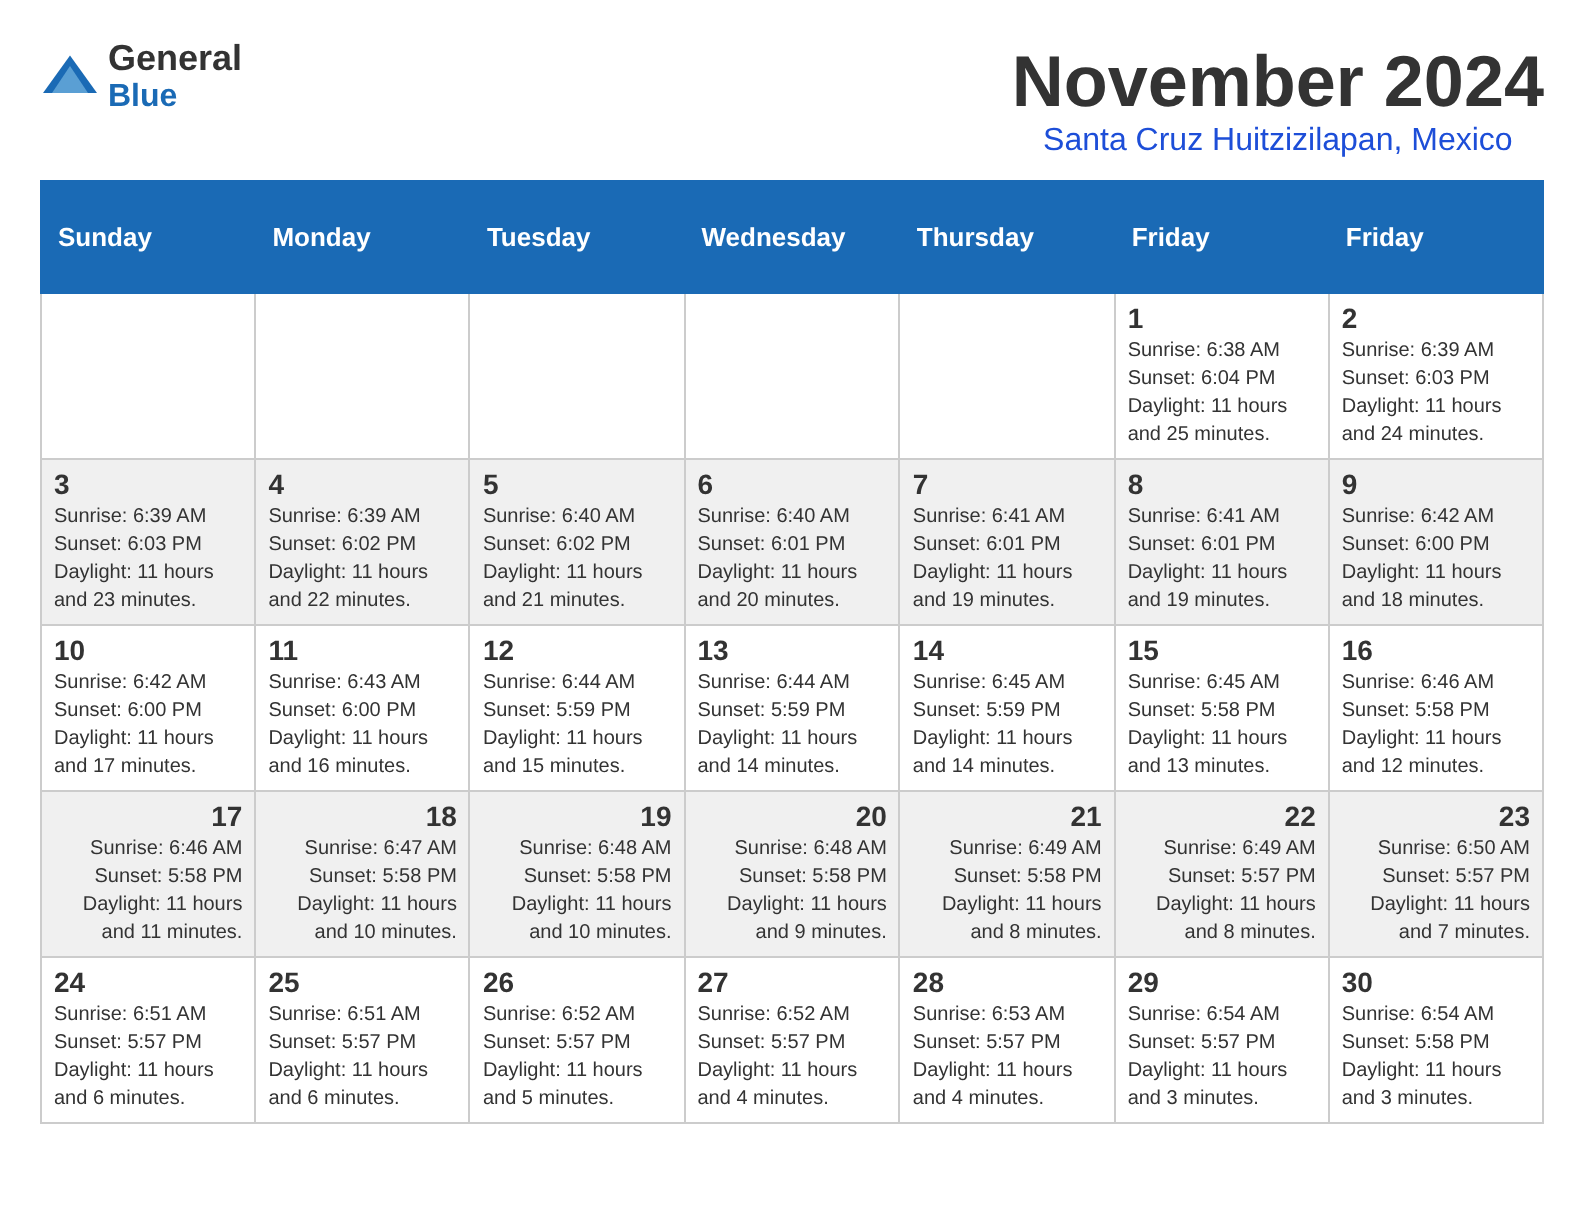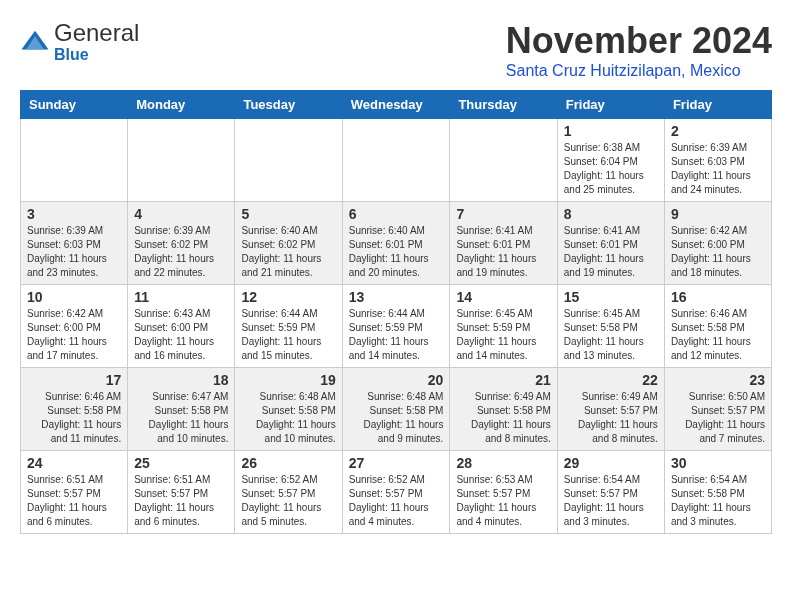--- a/index.html
+++ b/index.html
@@ -24,41 +24,41 @@
     .logo-text {
       display: flex;
       flex-direction: column;
       line-height: 1.1;
     }
     .logo-icon {
       width: 30px;
       height: 30px;
     }
     .title-area {
-      text-align: left;
+      text-align: center;
     }
     .month-year {
       font-size: 36px;
       font-weight: bold;
       color: #333;
     }
     .location {
       font-size: 16px;
       color: #1d4ed8;
     }
     .calendar {
       width: 100%;
       border-collapse: collapse;
     }
     .calendar th {
       background: #1a6ab5;
       color: #fff;
       font-size: 13px;
       font-weight: bold;
-      padding: 6px 8px;
+      padding: 20px 8px;
       text-align: left;
       border: 1px solid #1a6ab5;
     }
     .calendar td {
       border: 1px solid #ccc;
       vertical-align: top;
       padding: 4px 6px;
       width: 108px;
       min-height: 80px;
       background: #fff;
@@ -98,21 +98,21 @@
 </head>
 <body>
 
 <div class="header-area">
   <div class="logo">
     <svg class="logo-icon" viewBox="0 0 40 40">
       <polygon points="20,5 38,30 2,30" fill="#1a6ab5"></polygon>
       <polygon points="20,12 32,30 8,30" fill="#5a9fd4"></polygon>
     </svg>
     <div class="logo-text">
-      <span style="font-size:24px;font-weight:normal;color:#333;">General</span>
+      <span style="font-size:18px;font-weight:bold;color:#333;">General</span>
       <span style="font-size:16px;font-weight:bold;color:#1a6ab5;">Blue</span>
     </div>
   </div>
   <div class="title-area">
     <div class="month-year">November 2024</div>
     <div class="location">Santa Cruz Huitzizilapan, Mexico</div>
   </div>
 </div>
 
 <table class="calendar">

